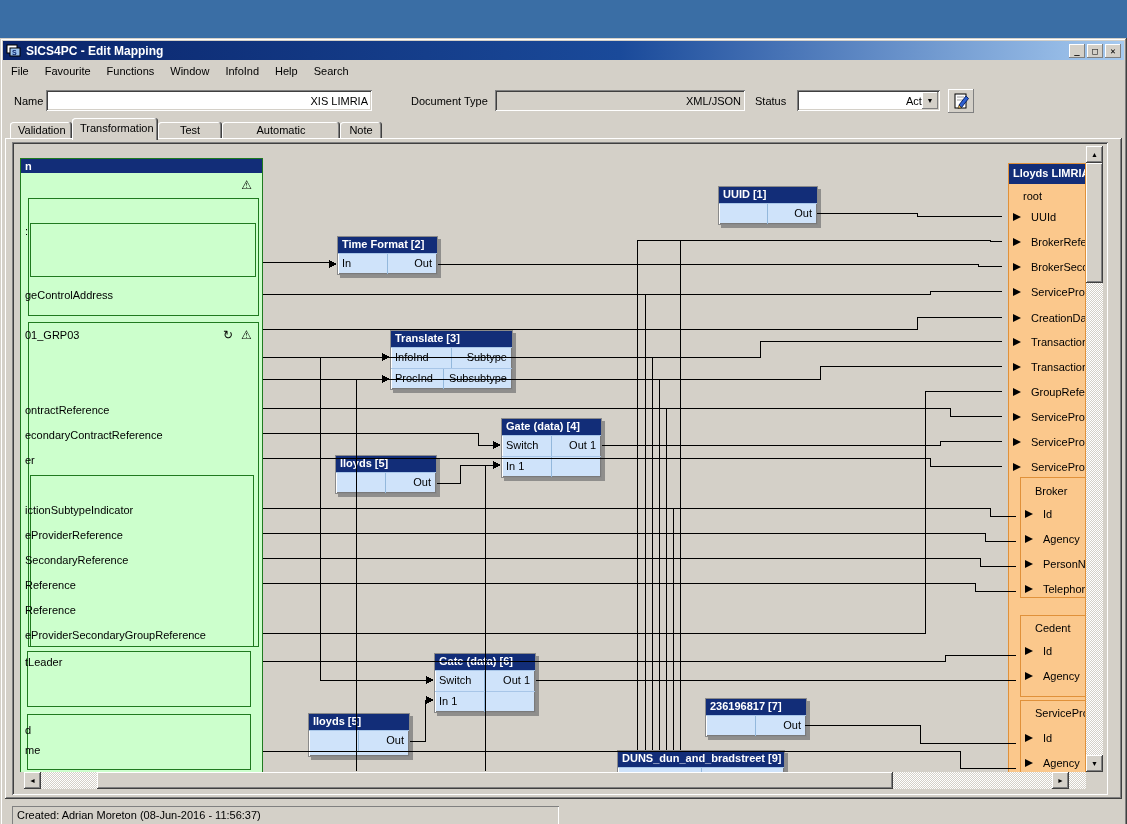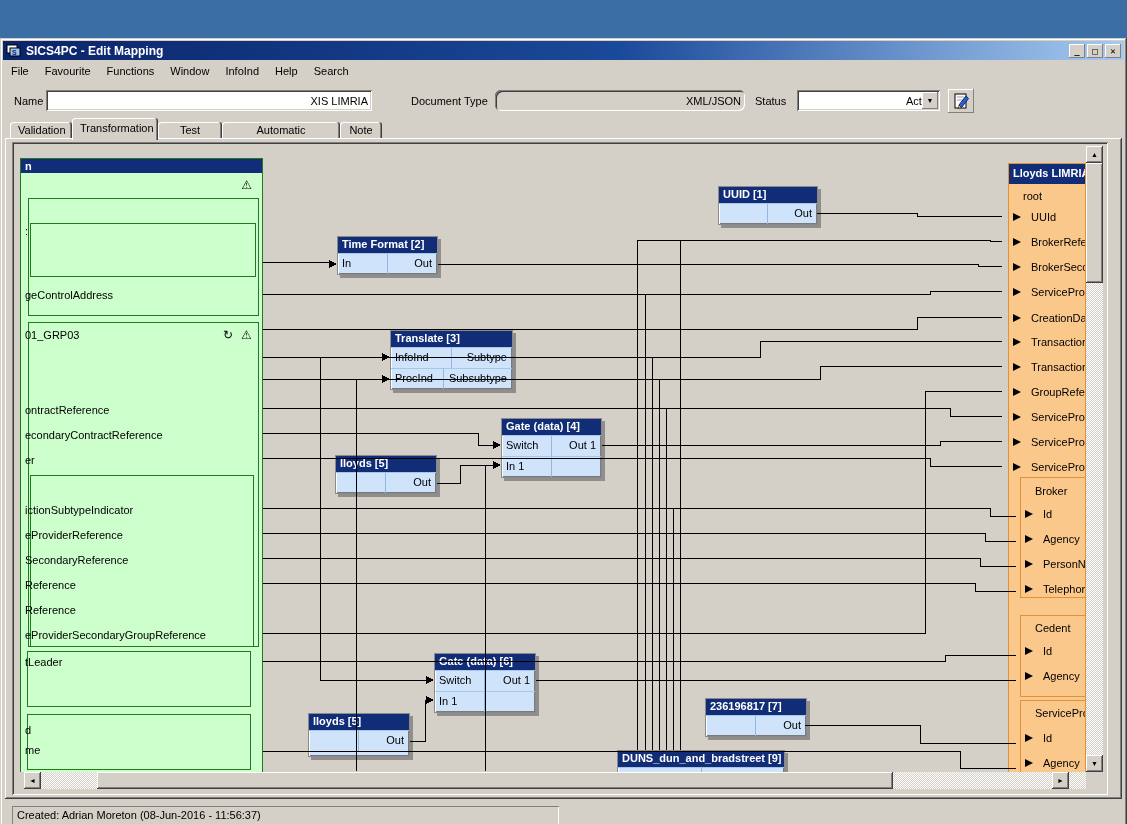--- a/index.html
+++ b/index.html
@@ -18,21 +18,21 @@
   .titlebar .tbtext { color:#fff; font-weight:bold; font-size:12px; flex:1; }
   .tbbtn { width:16px; height:14px; margin-left:2px; display:flex; align-items:center; justify-content:center;
            font-size:9px; font-weight:bold; font-family:"DejaVu Sans Mono",monospace; }
   .menubar { position:absolute; left:3px; top:24px; right:3px; height:18px; display:flex; gap:0; align-items:center; }
   .menubar span { padding:2px 8px; cursor:default; }
 
   .fieldlabel { position:absolute; height:14px; }
   .editbox { position:absolute; background:#fff; padding:5px 4px; white-space:nowrap; overflow:hidden;
              box-shadow: inset 1px 1px 0 #808080, inset -1px -1px 0 #fff,
                          inset 2px 2px 0 #404040, inset -2px -2px 0 #d4d0c8; text-align: right; }
-  .readbox { background:#d4d0c8;border-radius:6px; }
+  .readbox { background:#d4d0c8; }
   .combo-arrow { position:absolute; right:2px; top:2px; bottom:2px; width:16px;
                  display:flex; align-items:center; justify-content:center; font-size:7px; }
 
   
   .tab { position:absolute; top:84px; height:17px; padding:2px 8px 0 8px; background:#d4d0c8; text-align:center;
          border-radius:3px 3px 0 0;
          box-shadow: inset -1px 0 0 #404040, inset 1px 1px 0 #fff, inset -2px 0 0 #808080; }
   .tab.active { top:80px; height:22px; z-index:5; padding-top:4px; }
   .tabpage { position:absolute; left:5px; top:100px; width:1117px; height:661px;
              box-shadow: inset -1px -1px 0 #404040, inset 1px 1px 0 #fff,

